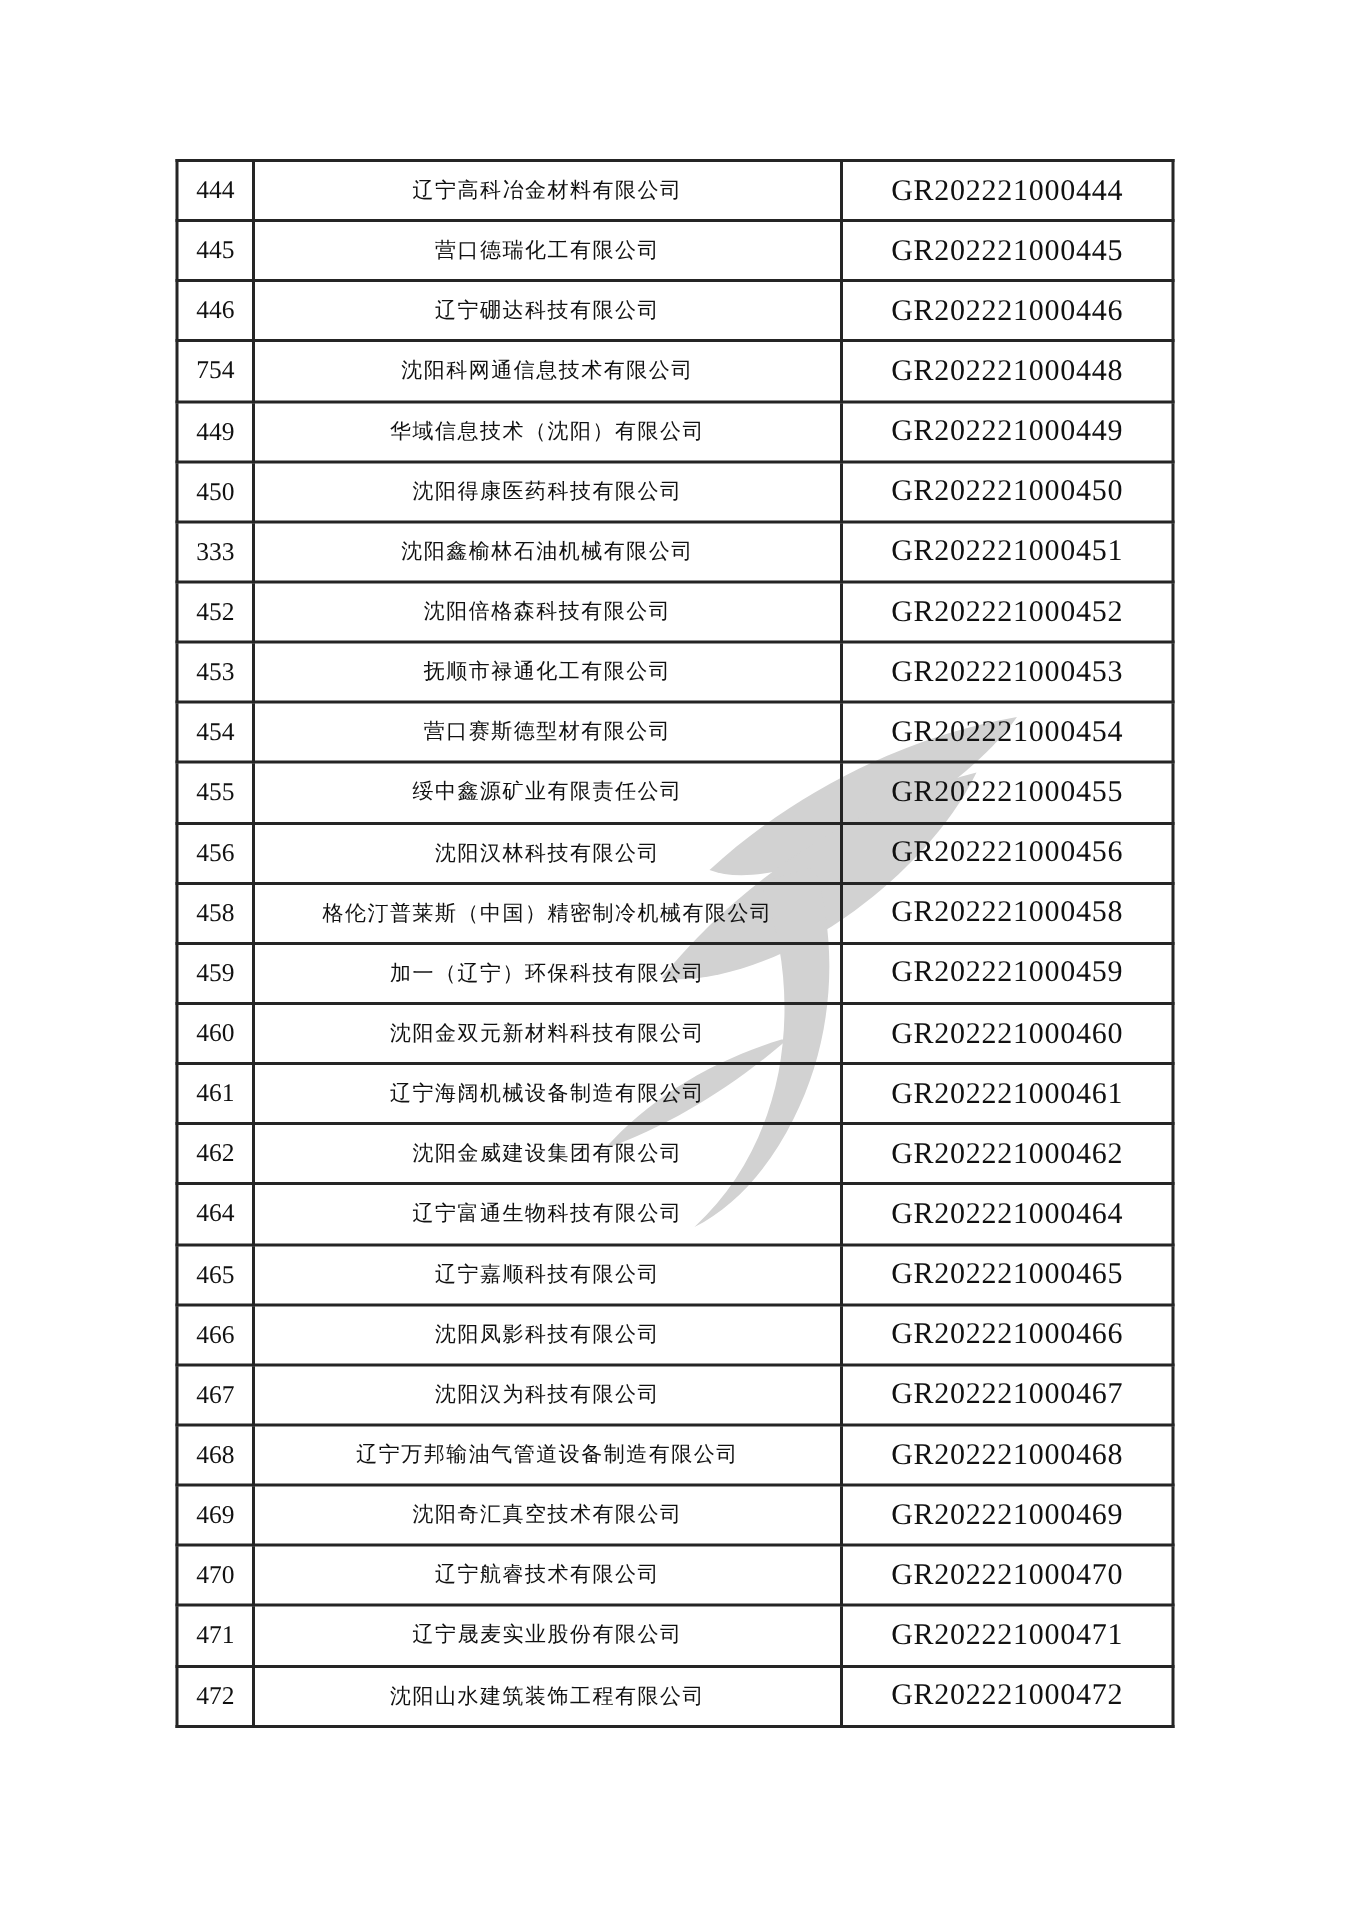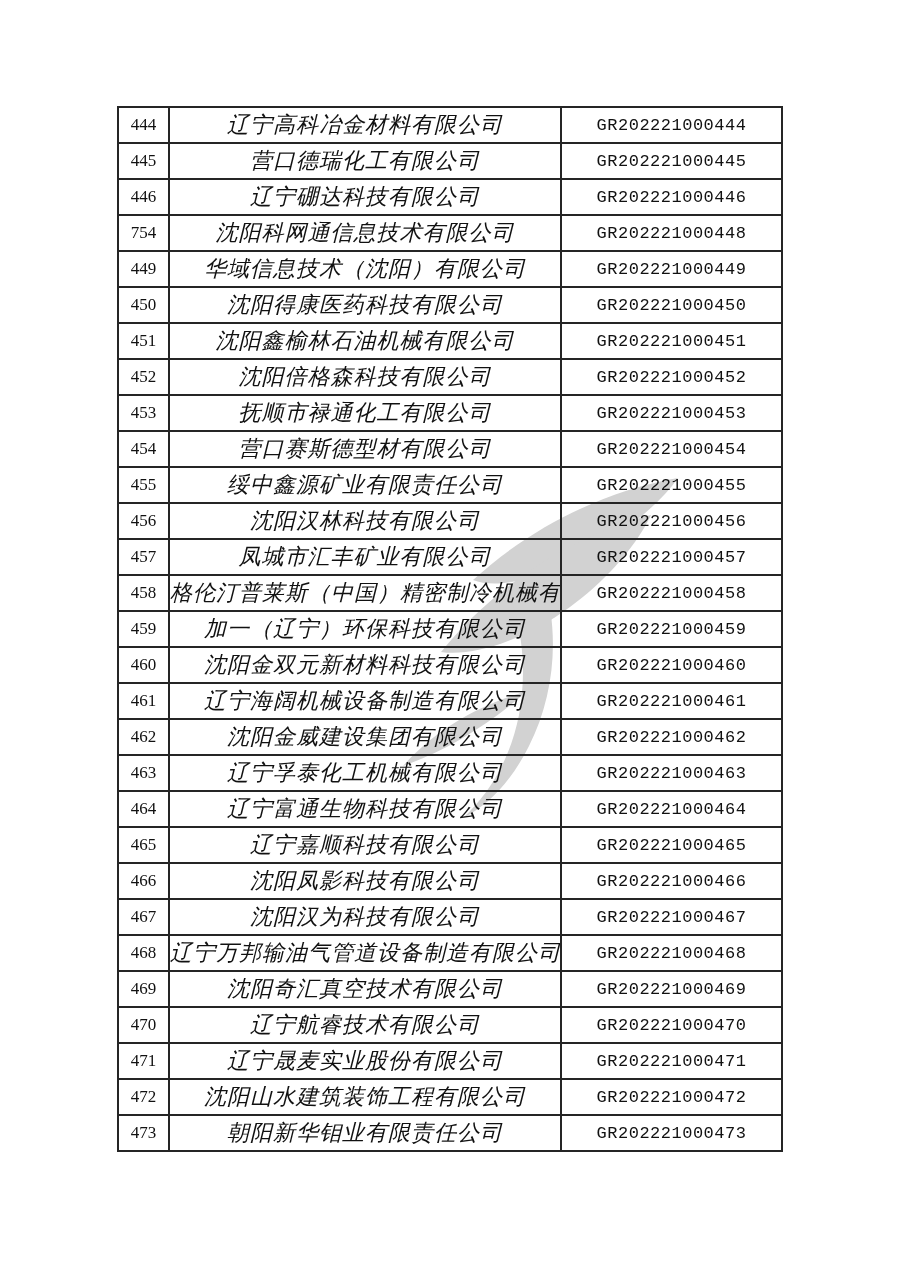--- a/index.html
+++ b/index.html
@@ -48,29 +48,28 @@
     white-space: nowrap;
   }
   col.c-seq  { width: 51px; }
   col.c-name { width: 392px; }
   col.c-cert { width: 221px; }
   td.col-seq {
     font-size: 17px;
     font-family: "Liberation Serif", "DejaVu Serif", serif;
   }
   td.col-company {
-    font-size: 22px;
+    font-size: 14px;
     letter-spacing: 1px;
     font-family: "Liberation Serif", "DejaVu Serif", serif;
-    font-style: italic;
   }
   td.col-cert {
-    font-size: 17px;
+    font-size: 20px;
     letter-spacing: 0.5px;
-    font-family: Liberation Mono, monospace;
+    font-family: Liberation Serif, serif;
     margin-left: 44px;
   }
 </style>
 </head>
 <body>
 
 <div class="page">
 
   <svg class="watermark" viewBox="0 0 300 360" xmlns="http://www.w3.org/2000/svg" aria-hidden="true">
     <path d="M 285 18 C 215 30 140 65 80 120 C 105 130 152 118 197 92 C 232 71 266 45 285 18 Z"></path>
@@ -110,21 +109,21 @@
           <td class="col-seq">449</td>
           <td class="col-company">华域信息技术（沈阳）有限公司</td>
           <td class="col-cert">GR202221000449</td>
         </tr>
         <tr>
           <td class="col-seq">450</td>
           <td class="col-company">沈阳得康医药科技有限公司</td>
           <td class="col-cert">GR202221000450</td>
         </tr>
         <tr>
-          <td class="col-seq">451</td>
+          <td class="col-seq">333</td>
           <td class="col-company">沈阳鑫榆林石油机械有限公司</td>
           <td class="col-cert">GR202221000451</td>
         </tr>
         <tr>
           <td class="col-seq">452</td>
           <td class="col-company">沈阳倍格森科技有限公司</td>
           <td class="col-cert">GR202221000452</td>
         </tr>
         <tr>
           <td class="col-seq">453</td>
@@ -140,25 +139,20 @@
           <td class="col-seq">455</td>
           <td class="col-company">绥中鑫源矿业有限责任公司</td>
           <td class="col-cert">GR202221000455</td>
         </tr>
         <tr>
           <td class="col-seq">456</td>
           <td class="col-company">沈阳汉林科技有限公司</td>
           <td class="col-cert">GR202221000456</td>
         </tr>
         <tr>
-          <td class="col-seq">457</td>
-          <td class="col-company">凤城市汇丰矿业有限公司</td>
-          <td class="col-cert">GR202221000457</td>
-        </tr>
-        <tr>
           <td class="col-seq">458</td>
           <td class="col-company">格伦汀普莱斯（中国）精密制冷机械有限公司</td>
           <td class="col-cert">GR202221000458</td>
         </tr>
         <tr>
           <td class="col-seq">459</td>
           <td class="col-company">加一（辽宁）环保科技有限公司</td>
           <td class="col-cert">GR202221000459</td>
         </tr>
         <tr>
@@ -170,25 +164,20 @@
           <td class="col-seq">461</td>
           <td class="col-company">辽宁海阔机械设备制造有限公司</td>
           <td class="col-cert">GR202221000461</td>
         </tr>
         <tr>
           <td class="col-seq">462</td>
           <td class="col-company">沈阳金威建设集团有限公司</td>
           <td class="col-cert">GR202221000462</td>
         </tr>
         <tr>
-          <td class="col-seq">463</td>
-          <td class="col-company">辽宁孚泰化工机械有限公司</td>
-          <td class="col-cert">GR202221000463</td>
-        </tr>
-        <tr>
           <td class="col-seq">464</td>
           <td class="col-company">辽宁富通生物科技有限公司</td>
           <td class="col-cert">GR202221000464</td>
         </tr>
         <tr>
           <td class="col-seq">465</td>
           <td class="col-company">辽宁嘉顺科技有限公司</td>
           <td class="col-cert">GR202221000465</td>
         </tr>
         <tr>
@@ -219,21 +208,16 @@
         <tr>
           <td class="col-seq">471</td>
           <td class="col-company">辽宁晟麦实业股份有限公司</td>
           <td class="col-cert">GR202221000471</td>
         </tr>
         <tr>
           <td class="col-seq">472</td>
           <td class="col-company">沈阳山水建筑装饰工程有限公司</td>
           <td class="col-cert">GR202221000472</td>
         </tr>
-        <tr>
-          <td class="col-seq">473</td>
-          <td class="col-company">朝阳新华钼业有限责任公司</td>
-          <td class="col-cert">GR202221000473</td>
-        </tr>
       </tbody>
   </table>
 
 </div>
 
 </body></html>

